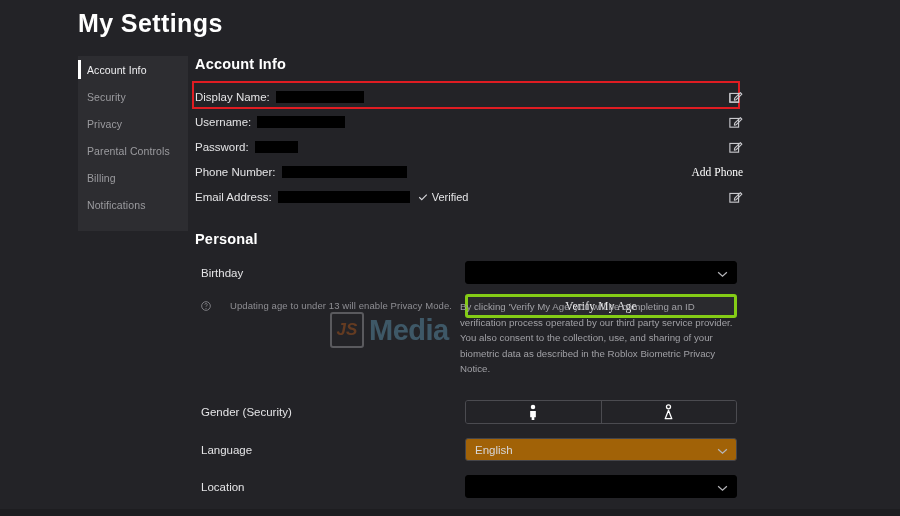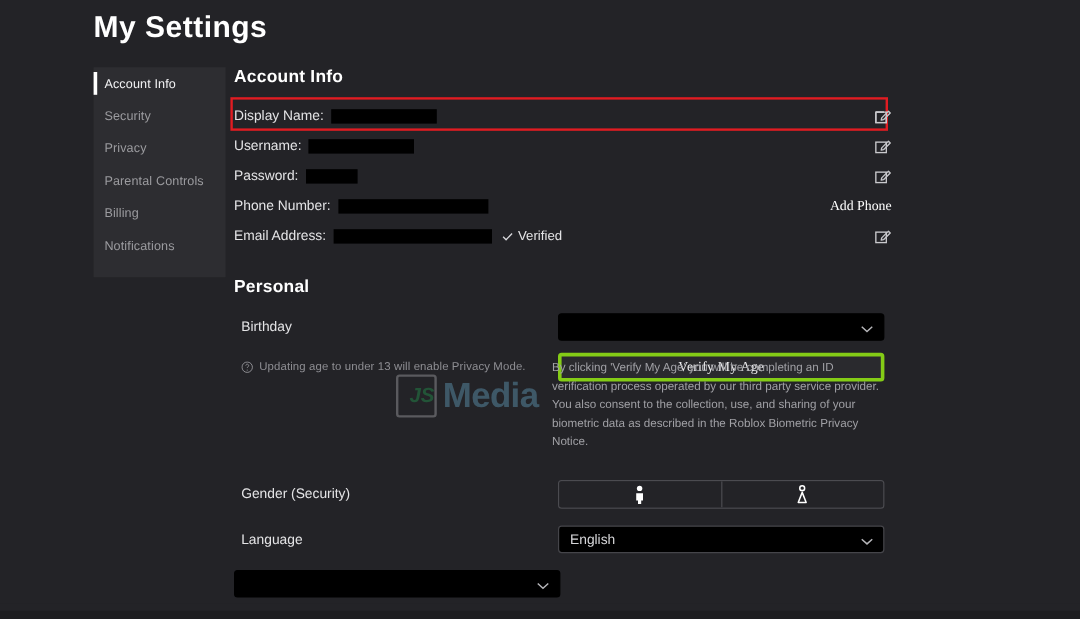--- a/index.html
+++ b/index.html
@@ -171,21 +171,21 @@
     color: #e4e4e6;
     padding-left: 6px;
   }
   .control { width: 272px; }
 
   .select-box {
     position: relative;
     height: 23px;
     border: 1px solid #45454a;
     border-radius: 3px;
-    background: #000000;
+    background: #a16207;
     display: flex;
     align-items: center;
     padding: 0 22px 0 9px;
     font-size: 11.5px;
     color: #d6d6d9;
   }
   .select-box.redacted {
     background: #000000;
     border-color: #000000;
   }
@@ -204,21 +204,21 @@
     font-size: 11.5px;
     font-family: Liberation Serif, serif;
     width: 100%;
     letter-spacing: 0.2px;
   }
 
   .hint-row {
     position: relative;
     display: flex;
     align-items: center;
-    gap: 5px;
+    gap: 19px;
     margin-top: 8px;
     padding-left: 6px;
   }
   .hint-text {
     font-size: 9.5px;
     color: #8e8e93;
     letter-spacing: 0.1px;
   }
 
   .disclaimer {
@@ -268,25 +268,25 @@
   .wm-mark {
     width: 34px; height: 36px;
     border: 2.5px solid #d8d8dc;
     border-radius: 3px;
     position: relative;
   }
   .wm-mark .js {
     position: absolute;
     left: 0; right: 0; top: 50%;
     transform: translateY(-50%);
-    text-align: right;
+    text-align: center;
     font-size: 17px;
     font-weight: bold;
     font-style: italic;
-    color: #22c55e;
+    color: #f97316;
   }
 </style>
 </head>
 <body>
 
 <div class="edge-strip-top"></div>
 <div class="edge-strip-bottom"></div>
 
 <div class="page">
 
@@ -439,20 +439,21 @@
         <div class="select-box">
           <span>English</span>
           <svg class="chev" width="11" height="7" viewBox="0 0 12 8">
             <path d="M1 1.5L6 6l5-4.5" fill="none" stroke="#b6b6ba" stroke-width="1.4"></path>
           </svg>
         </div>
       </div>
     </div>
 
     <div class="field-row">
+      <span class="field-label">Location</span>
       <div class="control">
         <div class="select-box redacted">
           <span></span>
           <svg class="chev" width="11" height="7" viewBox="0 0 12 8">
             <path d="M1 1.5L6 6l5-4.5" fill="none" stroke="#b6b6ba" stroke-width="1.4"></path>
           </svg>
         </div>
       </div>
     </div>
 

